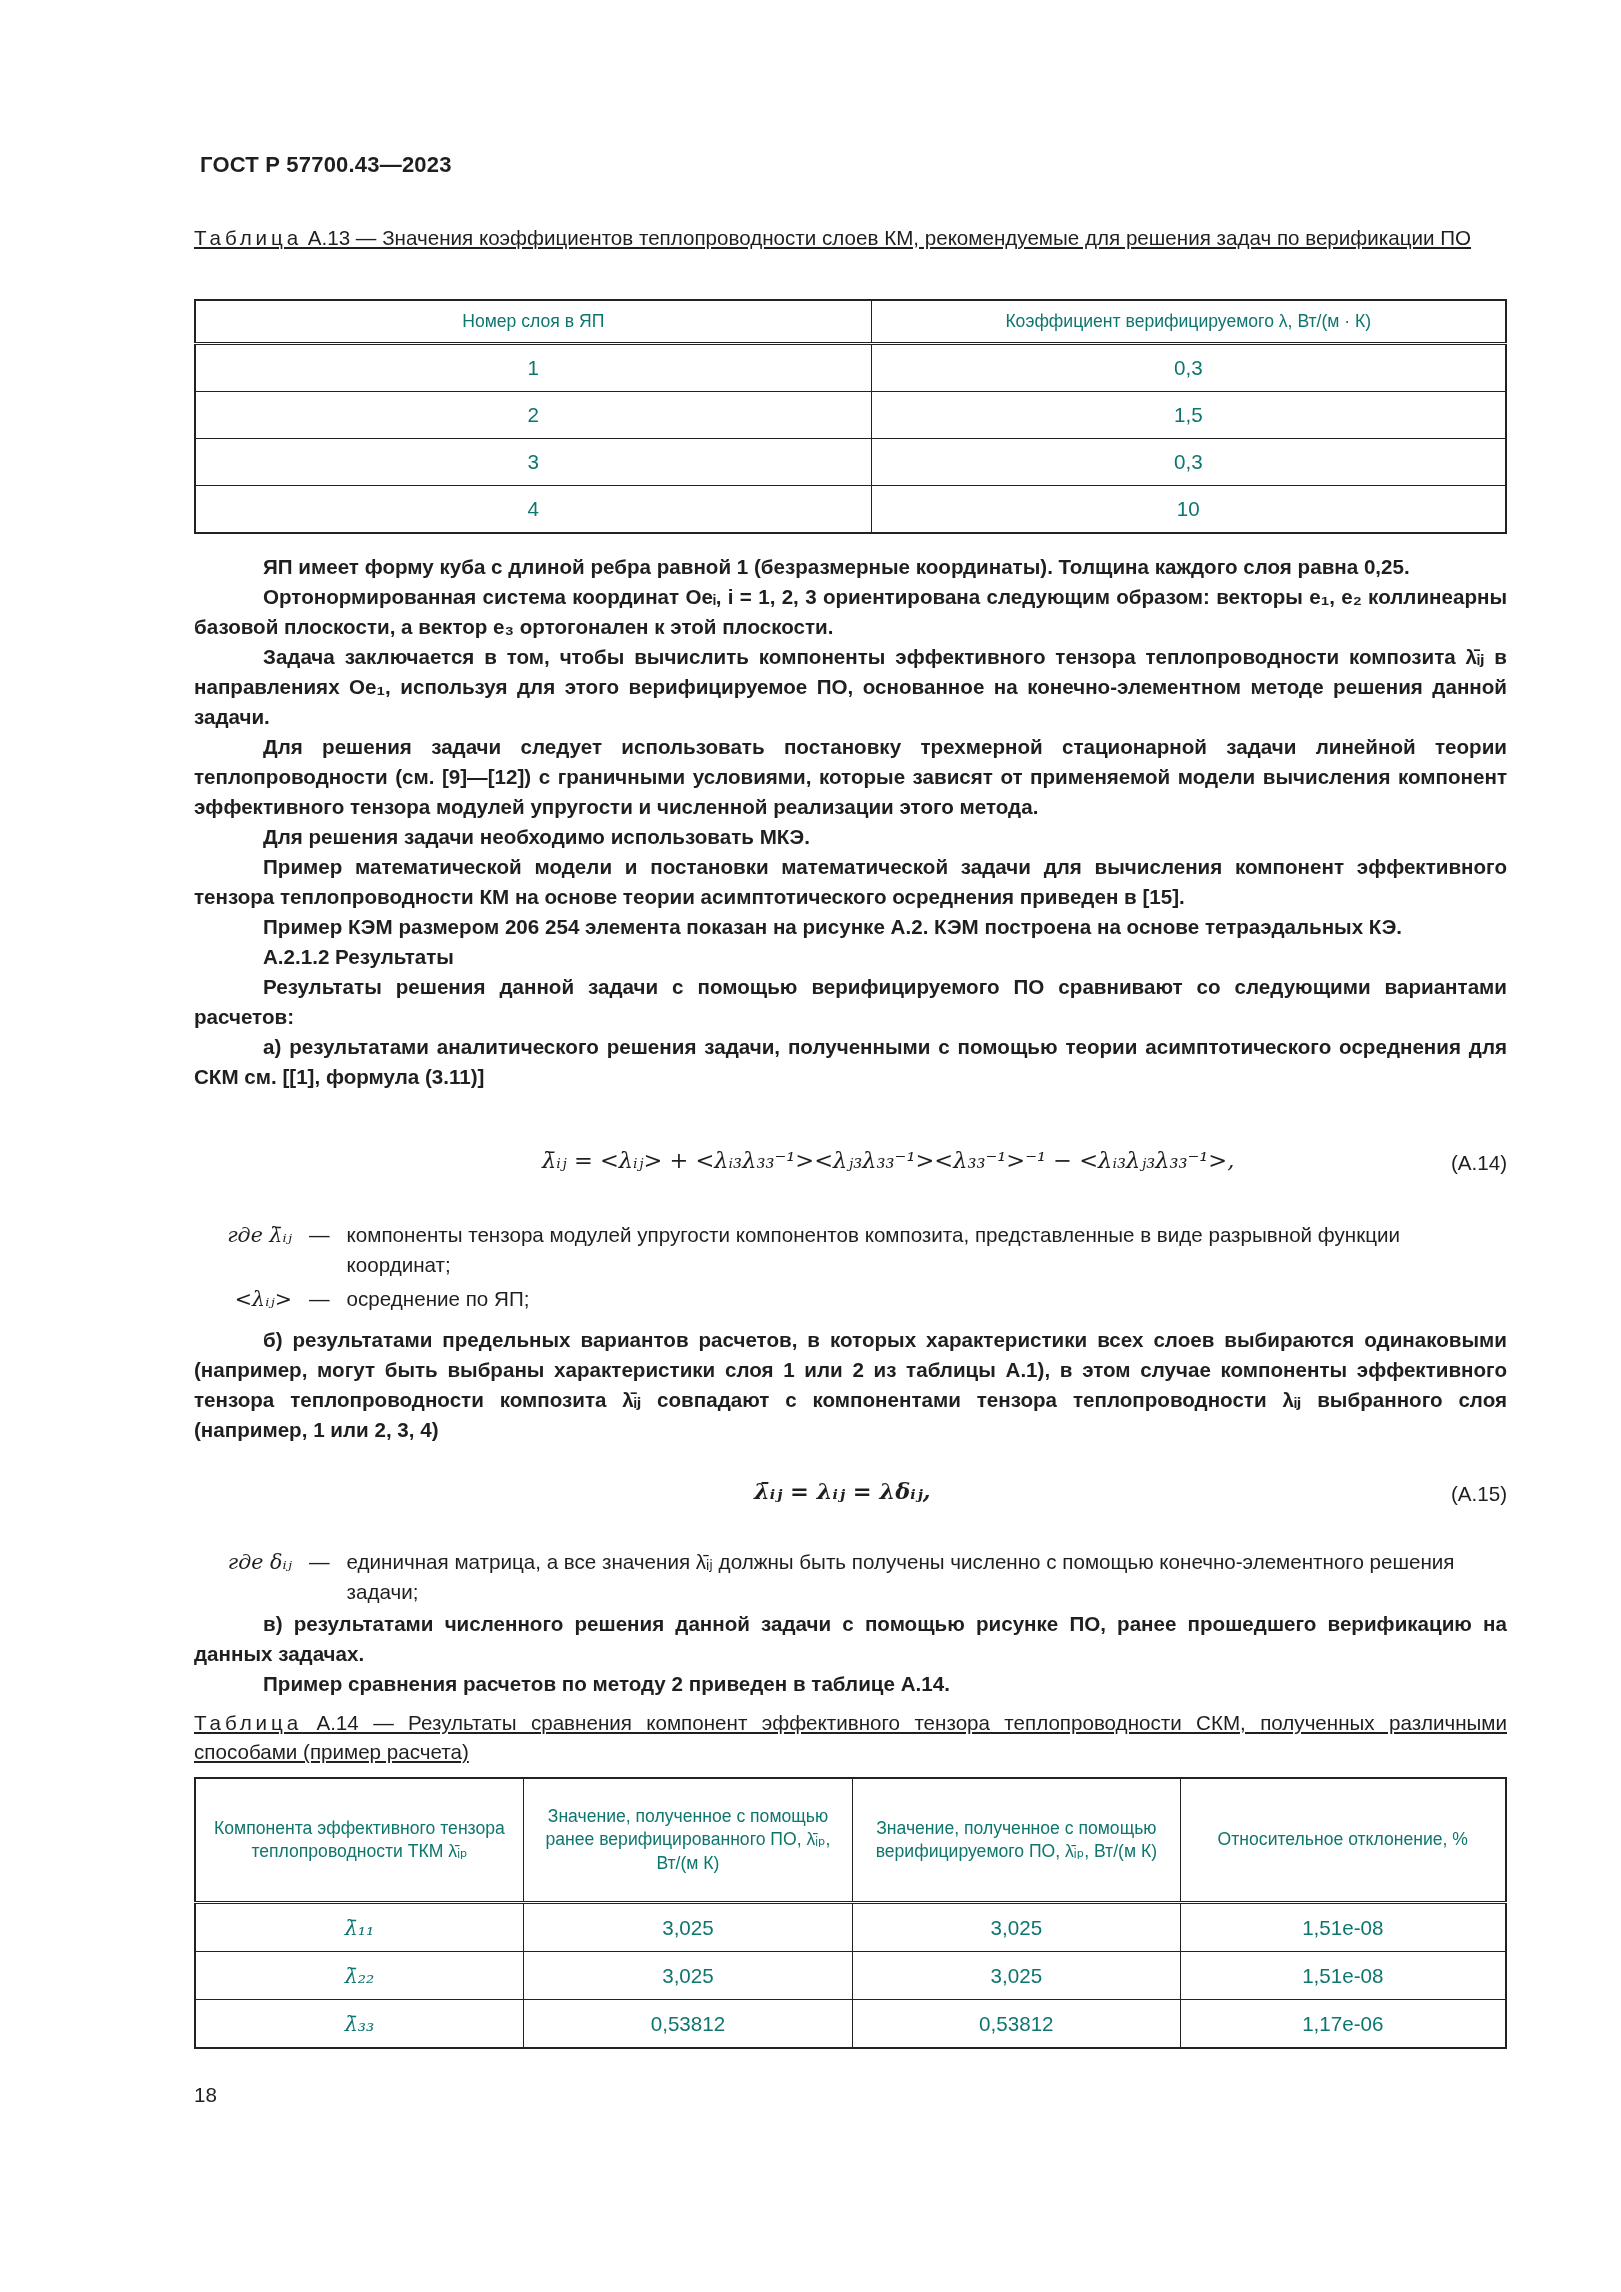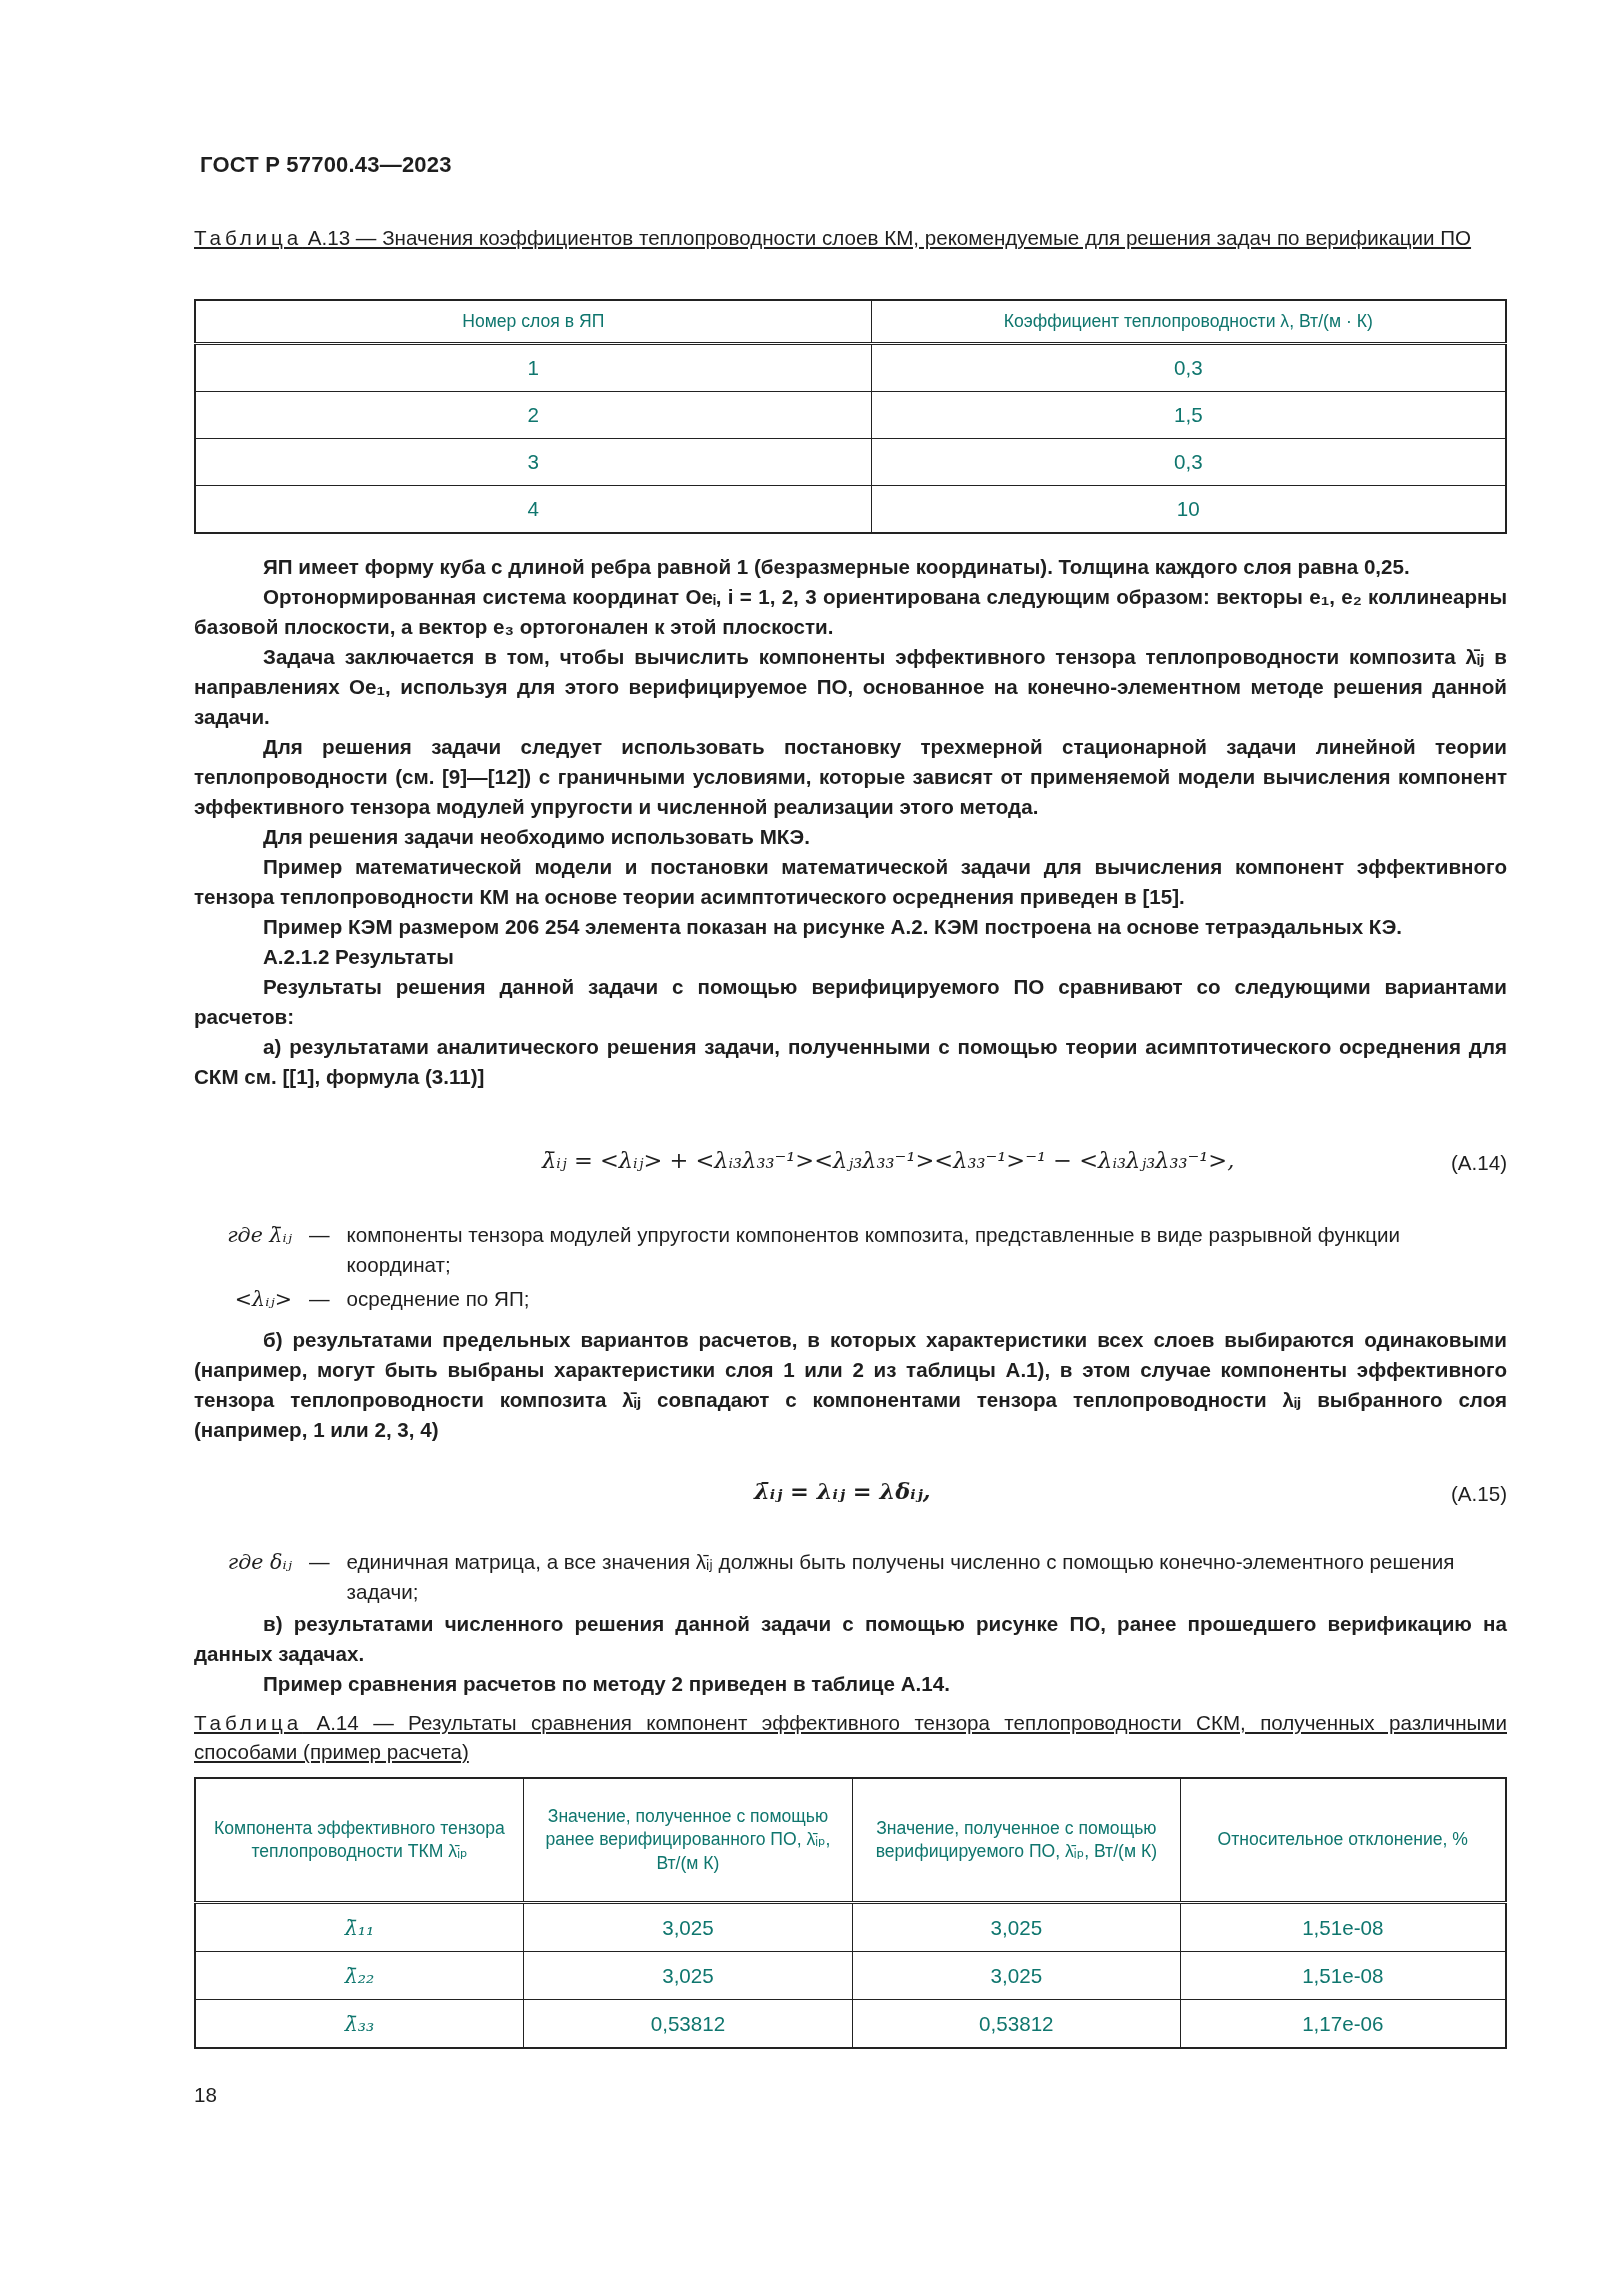--- a/index.html
+++ b/index.html
@@ -60,21 +60,21 @@
 <div class="page-header">ГОСТ Р 57700.43—2023</div>
 
 <div class="caption" style="top:223px;">
   <span class="spaced">Таблица</span><span> А.13 — Значения коэффициентов теплопроводности слоев КМ, рекомендуемые для решения задач по верификации ПО</span>
 </div>
 
 <table id="t1" class="grid">
   <thead>
     <tr>
       <th class="c1">Номер слоя в ЯП</th>
-      <th>Коэффициент теплопроводности λ, Вт/(м · К)</th>
+      <th>Коэффициент верифицируемого λ, Вт/(м · К)</th>
     </tr>
   </thead>
   <tbody>
     <tr>
       <td>1</td>
       <td>0,3</td>
     </tr>
     <tr>
       <td>2</td>
       <td>1,5</td>

